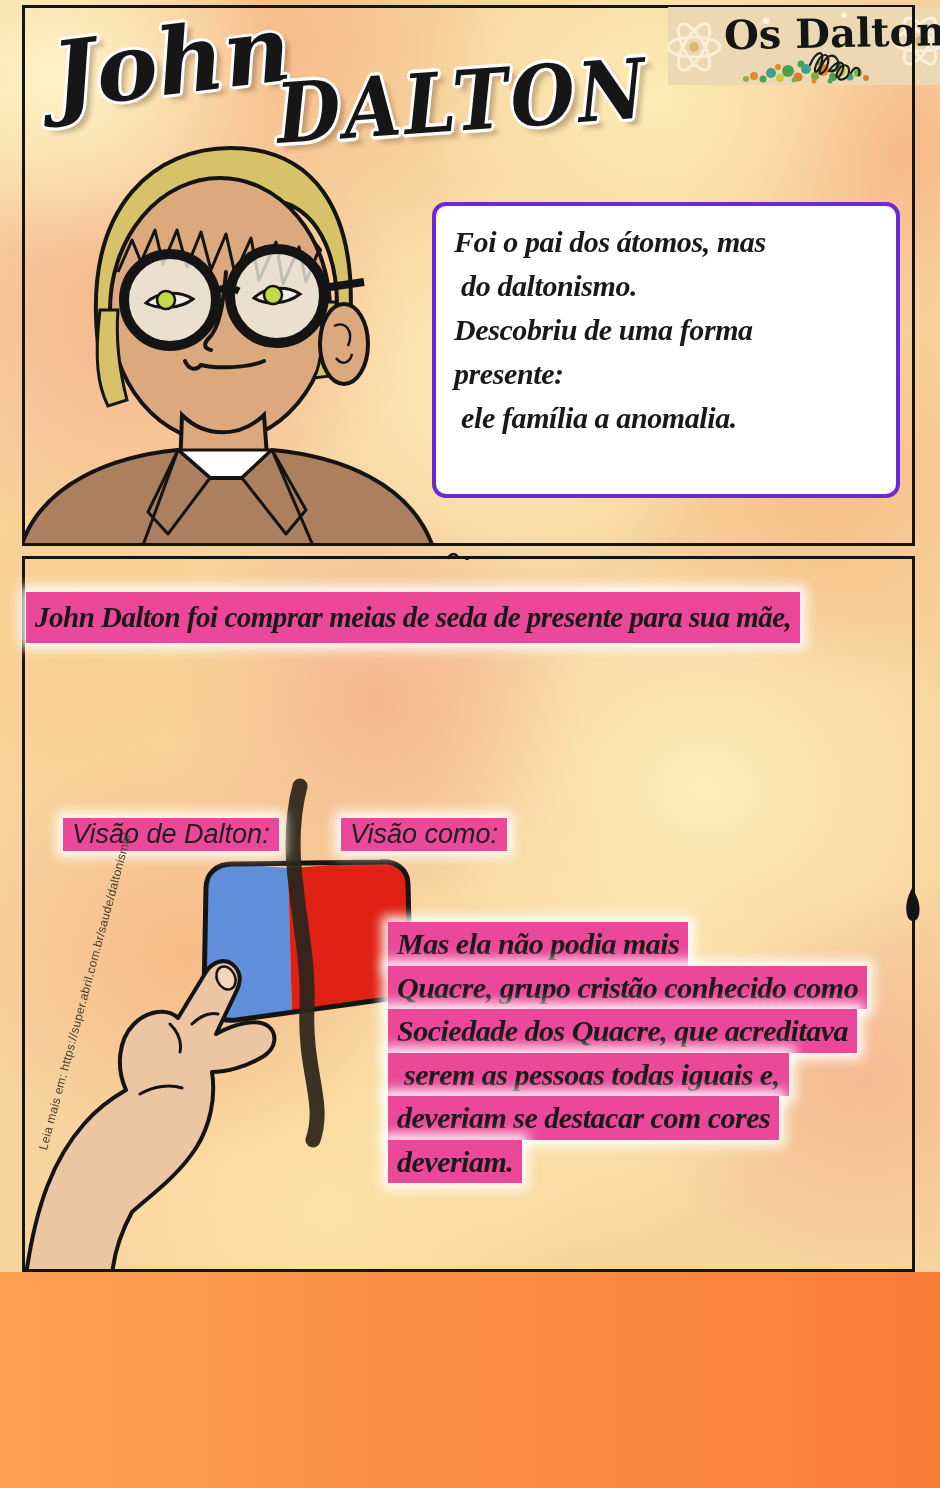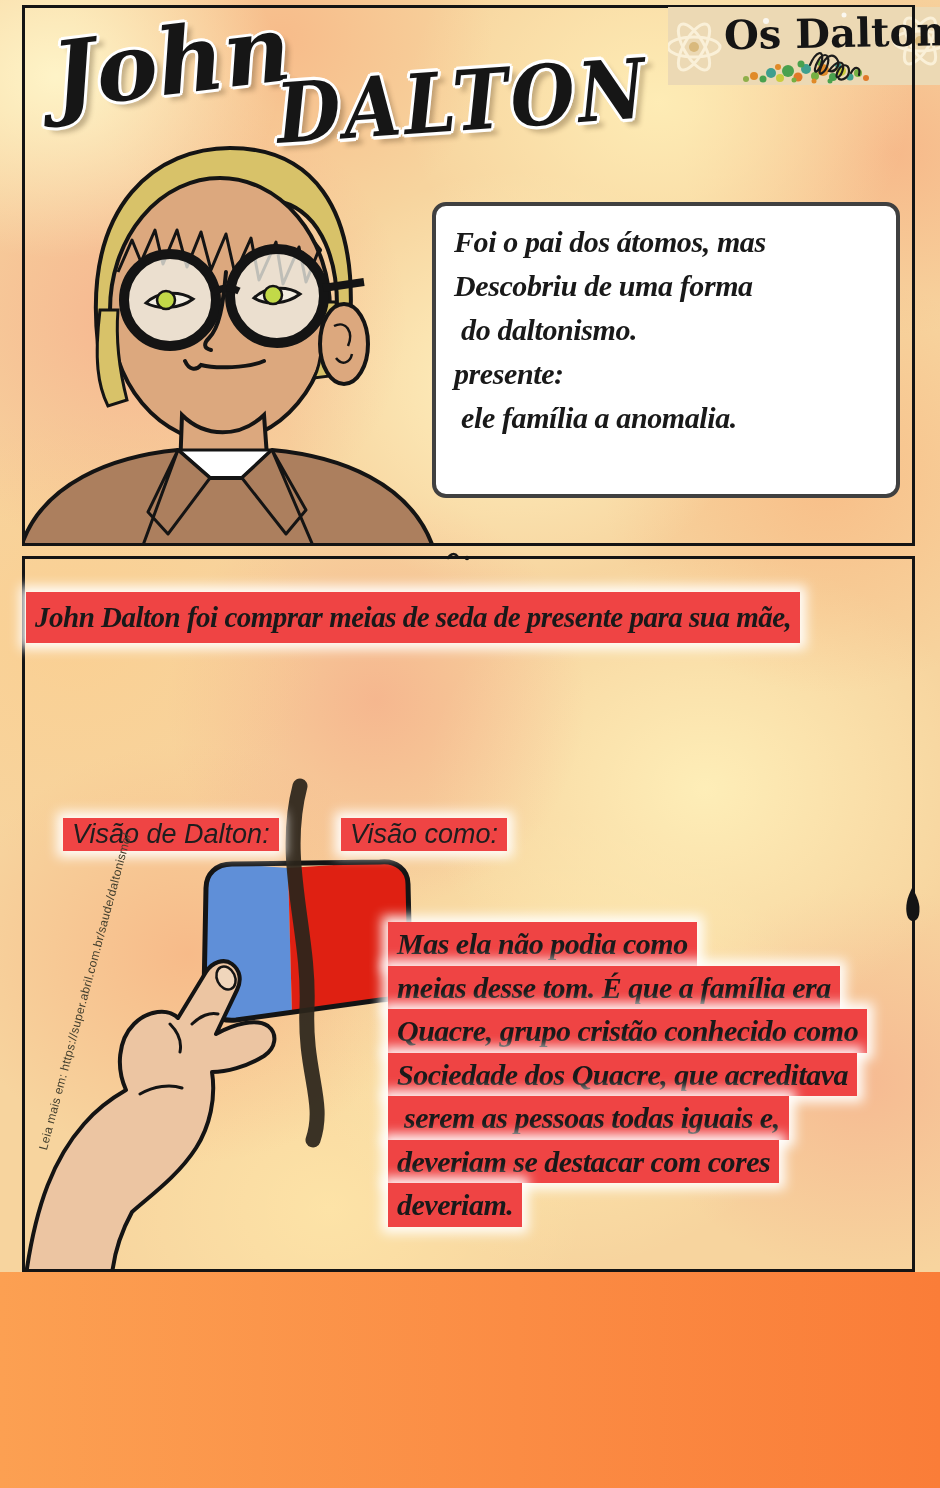--- a/index.html
+++ b/index.html
@@ -48,26 +48,26 @@
 
   
   .plaque { position:absolute; left:668px; top:7px; width:272px; height:78px;
     background:#ecd9b4; z-index:4; }
   .plaque-title { position:absolute; left:56px; top:2px; font-family:"DejaVu Serif", serif;
     font-weight:700; font-size:40px; color:#151515; transform:rotate(-1deg); white-space:nowrap; }
   .border-over-plaque { position:absolute; left:912px; top:7px; width:3px; height:78px; background:#141414; z-index:5; }
 
   
   .speech-box { position:absolute; left:432px; top:202px; width:468px; height:296px;
-    background:#fff; border:4px solid #404040; border-radius:14px; padding:14px 18px; z-index:2; }
+    background:#fff; border:4px solid #6d28d9; border-radius:14px; padding:14px 18px; z-index:2; }
   .speech-line { display:block; font-size:30px; font-weight:700; font-style:italic; color:#191919;
     line-height:44px; white-space:pre; letter-spacing:-0.4px; }
 
   
-  .hl { display:inline-block; background:#ef4444; box-shadow:0 0 11px 6px rgba(255,255,255,.95);
+  .hl { display:inline-block; background:#ec4899; box-shadow:0 0 11px 6px rgba(255,255,255,.95);
     padding:1px 9px; white-space:pre; }
   .serif-line { display:block; font-weight:700; font-style:italic; color:#191919; letter-spacing:-0.5px; }
 
   .intro-block { position:absolute; left:26px; top:592px; z-index:2; }
   .intro-block .serif-line { font-size:29px; line-height:49px; }
 
   .body-block { position:absolute; left:388px; top:922px; z-index:2; }
   .body-block .serif-line { font-size:30px; line-height:41.5px; }
 
   .vision-label { position:absolute; z-index:2; font-family:"Liberation Sans", sans-serif;
@@ -208,38 +208,37 @@
       <path d="M 142,58 c 6,-14 14,-16 12,-4 c -2,10 -10,16 -6,4
         c 6,-14 14,-12 12,-2 c -2,10 -12,16 -7,4 c 5,-12 12,-14 16,-8 c 4,6 -2,14 -8,12
         c 8,-12 16,-10 14,-2 c -2,8 -8,12 -6,4 c 4,-10 12,-10 12,-2 c 0,6 -6,10 -10,8 m 12,-6 c 4,-8 10,-6 8,2" fill="none" stroke="#1c1c1c" stroke-width="2.2" stroke-linecap="round"></path>
     </svg>
     <div class="plaque-title">Os Daltons</div>
   </div>
   <div class="border-over-plaque"></div>
 
   <div class="speech-box">
     <span class="speech-line">Foi o pai dos átomos, mas</span>
+    <span class="speech-line"> do daltonismo.</span>
     <span class="speech-line">Descobriu de uma forma</span>
-    <span class="speech-line"> do daltonismo.</span>
     <span class="speech-line">presente:</span>
     <span class="speech-line"> ele família a anomalia.</span>
   </div>
 
   <div class="intro-block">
     <span class="serif-line"><span class="hl">John Dalton foi comprar meias de seda de presente para sua mãe,</span></span>
   </div>
 
   <div class="vision-label label-dalton"><span class="hl">Visão de Dalton:</span></div>
   <div class="vision-label label-common"><span class="hl">Visão como:</span></div>
 
   <div class="read-more">Leia mais em: https://super.abril.com.br/saude/daltonismo/</div>
 
   <div class="body-block">
-    <span class="serif-line"><span class="hl">Mas ela não podia como</span></span>
-    <span class="serif-line"><span class="hl">meias desse tom. É que a família era</span></span>
+    <span class="serif-line"><span class="hl">Mas ela não podia mais</span></span>
     <span class="serif-line"><span class="hl">Quacre, grupo cristão conhecido como</span></span>
     <span class="serif-line"><span class="hl">Sociedade dos Quacre, que acreditava</span></span>
     <span class="serif-line"><span class="hl"> serem as pessoas todas iguais e,</span></span>
     <span class="serif-line"><span class="hl">deveriam se destacar com cores</span></span>
     <span class="serif-line"><span class="hl">deveriam.</span></span>
   </div>
 
   <svg class="mark" style="left:904px; top:888px;" width="18" height="38" viewBox="0 0 18 38">
     <path d="M 8,0 C 3,10 1,18 3,27 C 5,35 13,35 15,27 C 17,16 13,8 8,0 Z" fill="#141414"></path>
   </svg>

